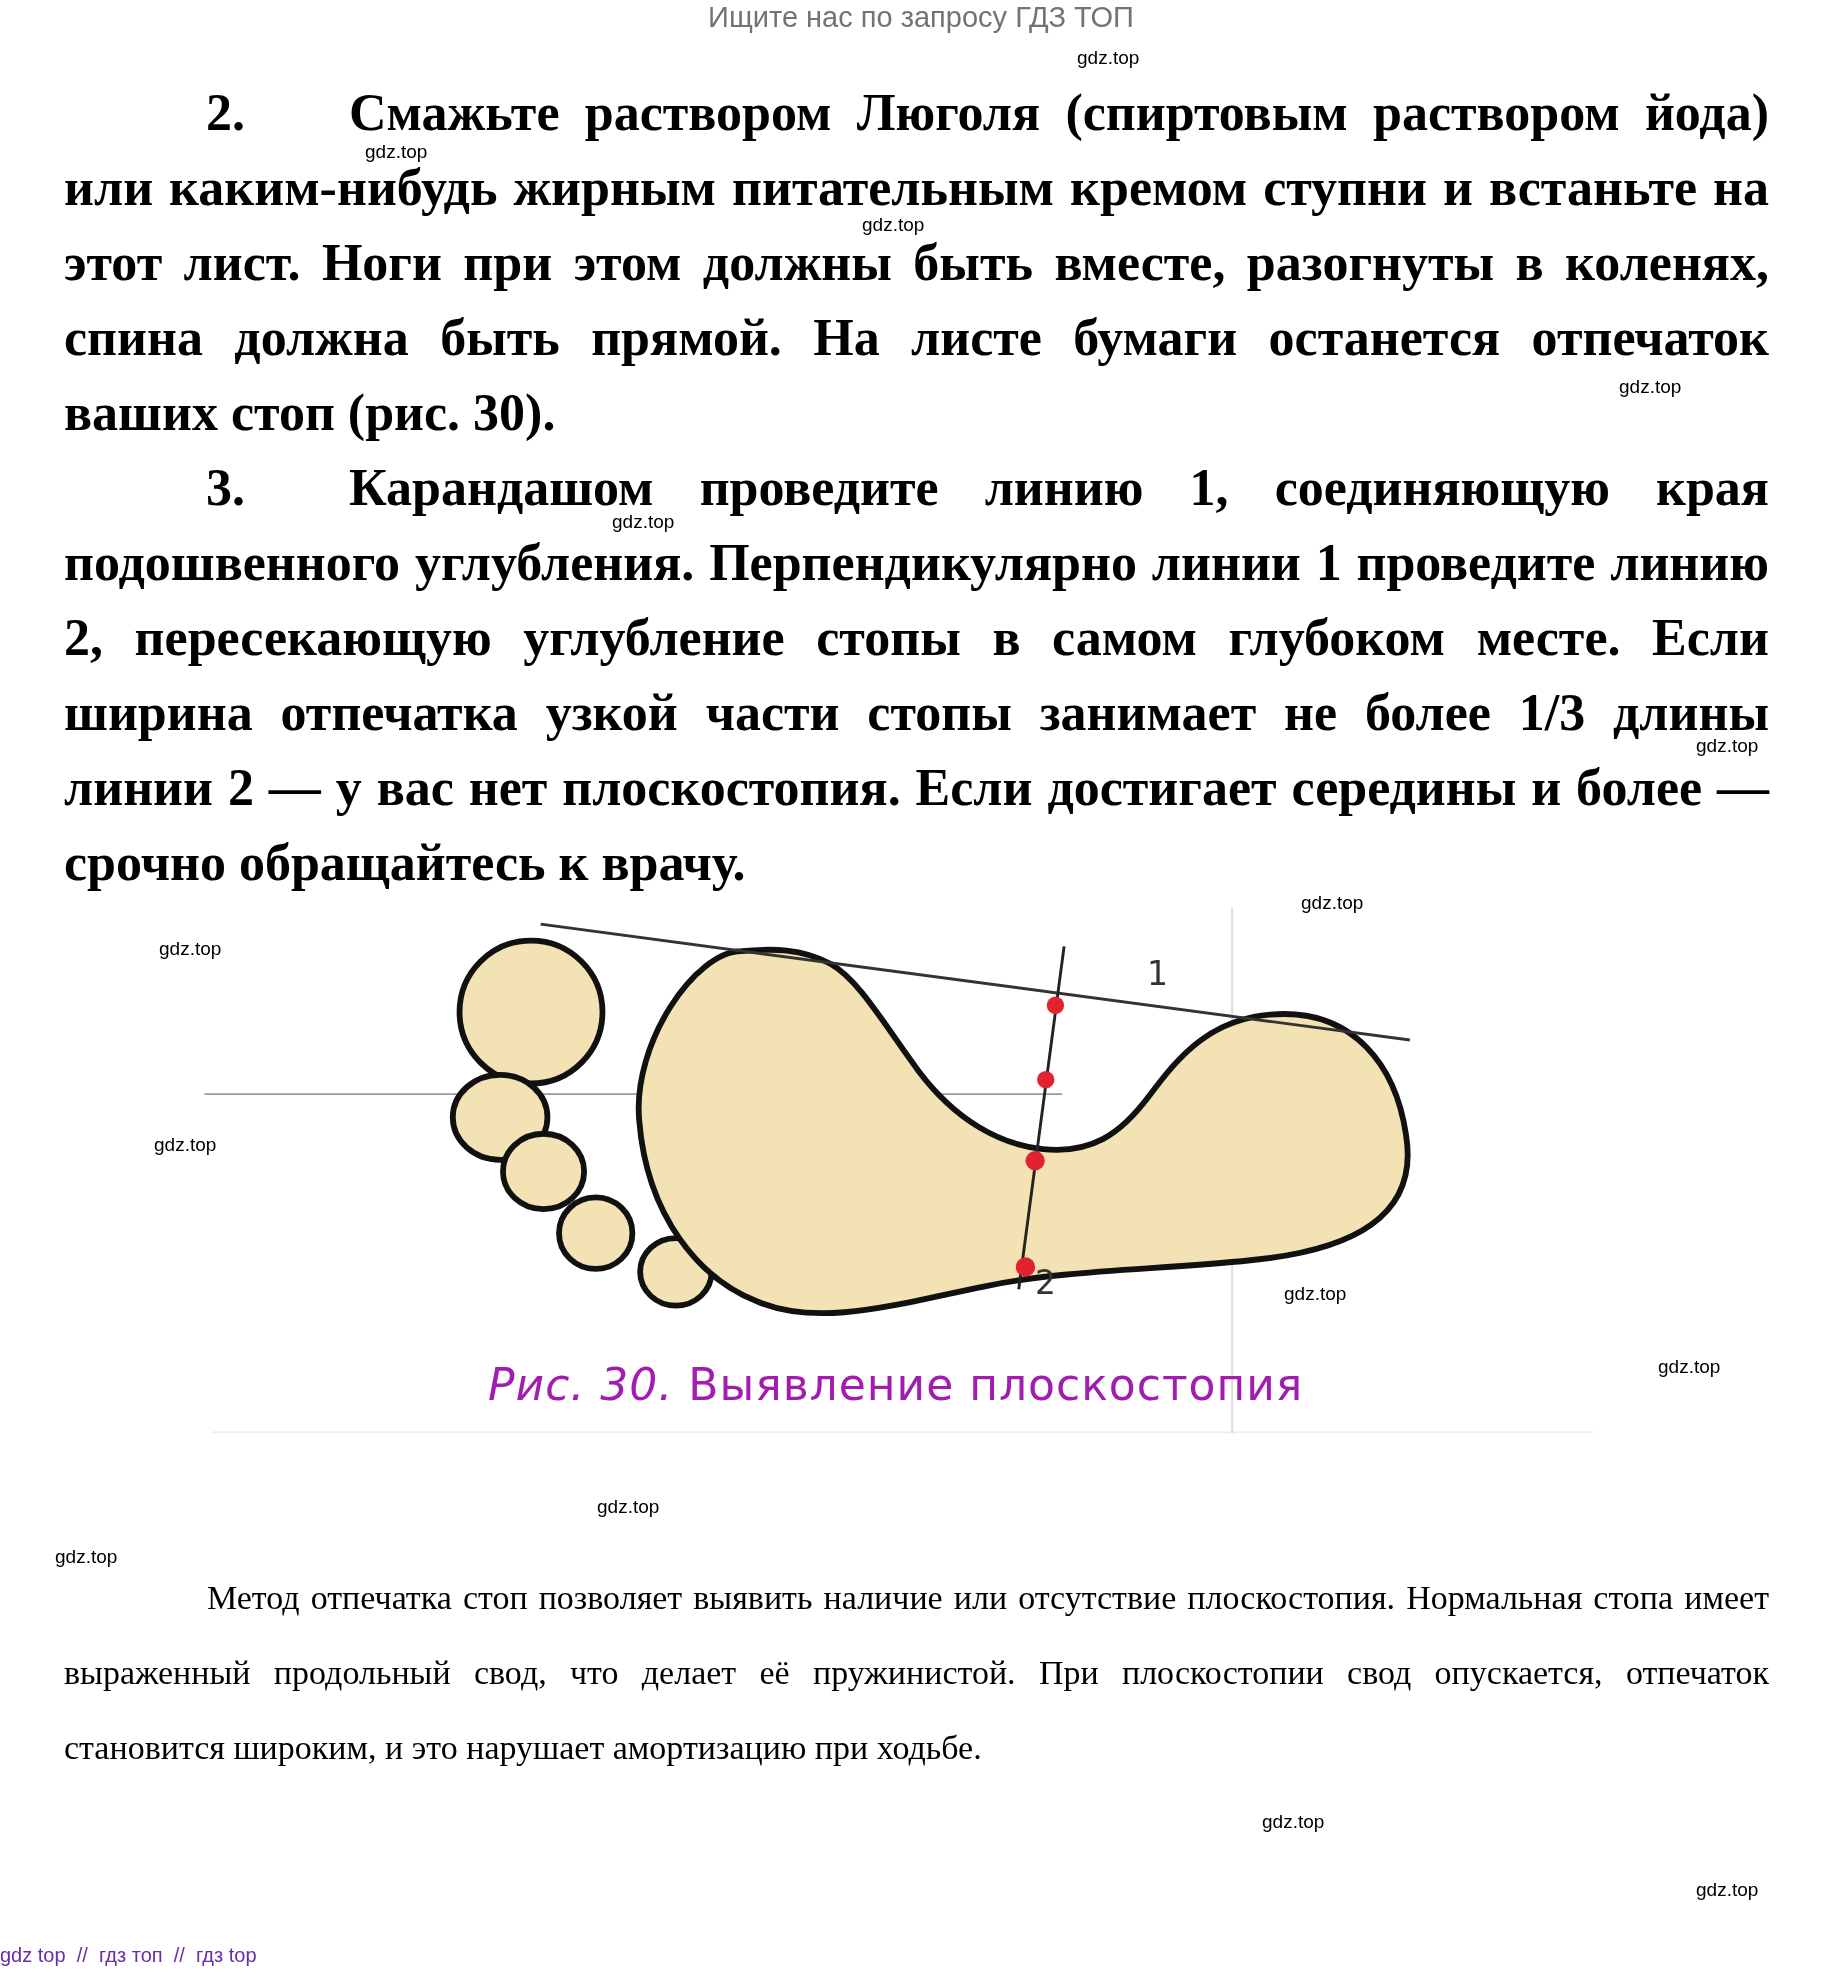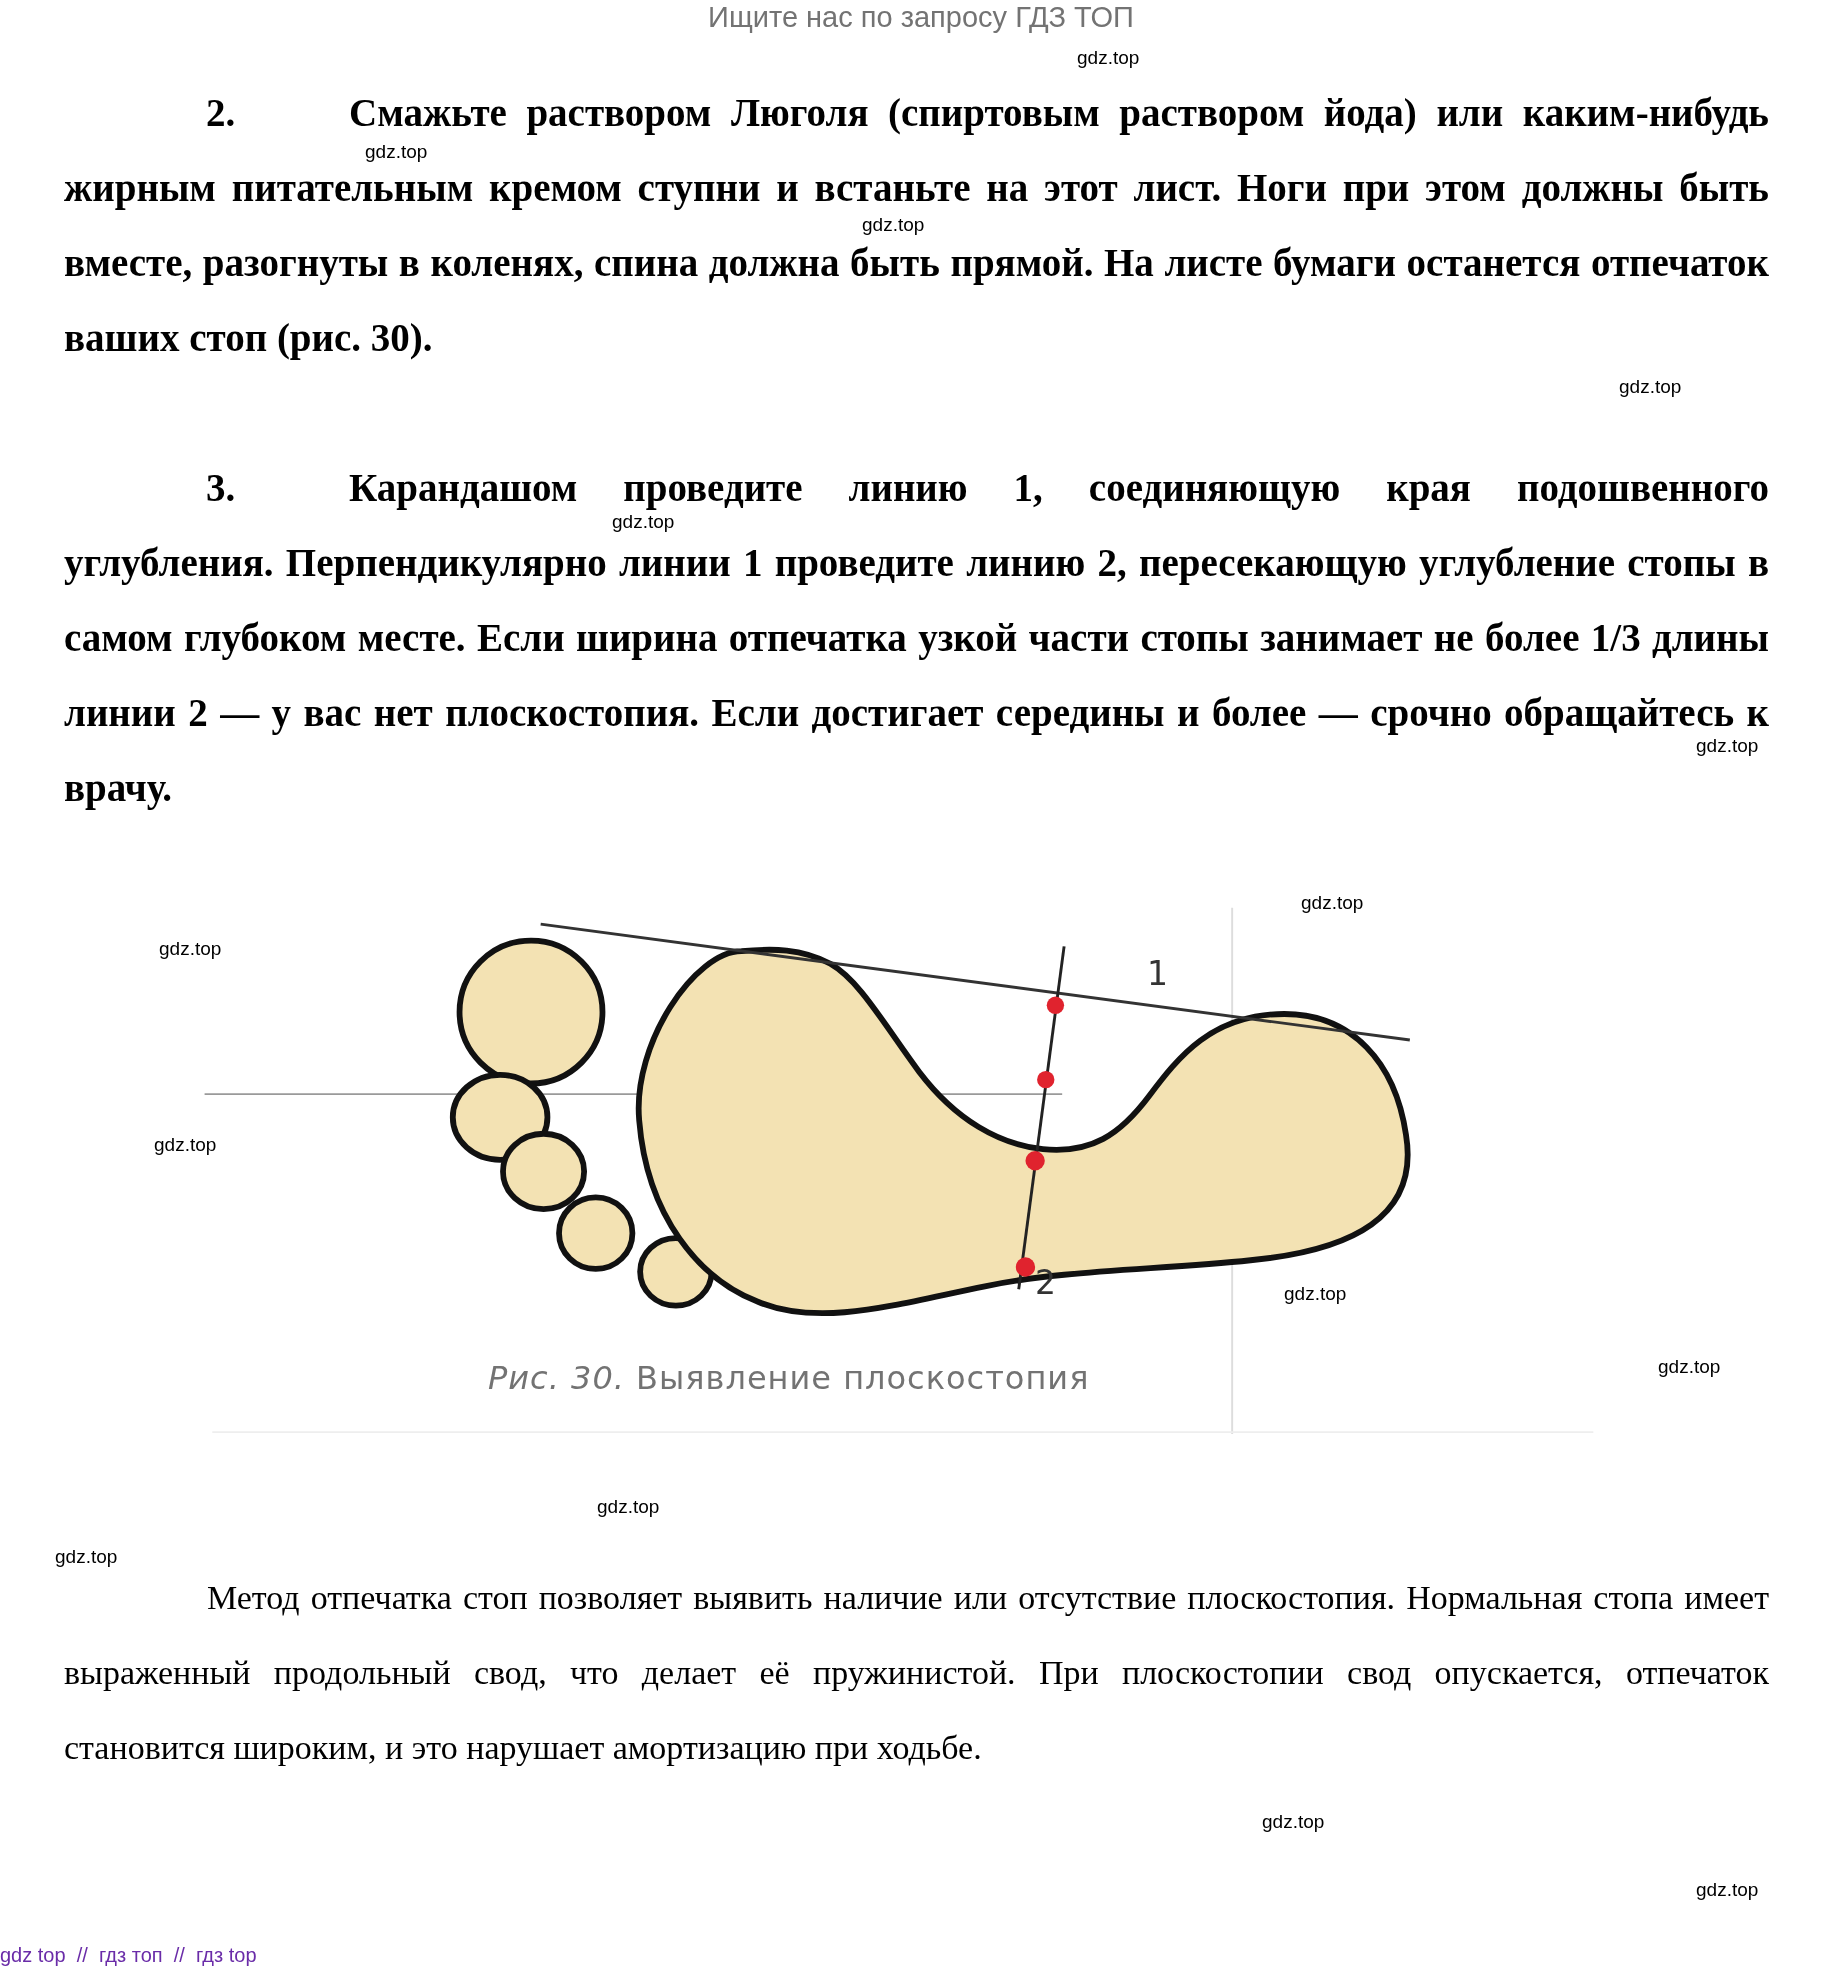--- a/index.html
+++ b/index.html
@@ -1,25 +1,25 @@
 <!DOCTYPE html>
 <html><head>
 <meta charset="utf-8">
 <style>
   html, body { margin:0; padding:0; background:#ffffff; }
   body { width:1842px; height:1979px; position:relative; overflow:hidden; font-family:"Liberation Serif", serif; color:#000; }
   .top-banner { position:absolute; top:0; left:0; width:100%; text-align:center; font-family:"Liberation Sans", sans-serif; font-size:29px; color:#737373; line-height:35px; }
   .wm { position:absolute; font-family:"Liberation Sans", sans-serif; font-size:19px; color:#000; line-height:29px; white-space:nowrap; }
-  .para { position:absolute; left:64px; width:1705px; font-size:39px; line-height:75px; text-align:justify; text-align-last:left; }
+  .para { position:absolute; left:64px; width:1705px; font-size:52px; line-height:75px; text-align:justify; text-align-last:left; }
   .para.bold { font-weight:bold; }
   .para .num { display:inline-block; width:143px; padding-left:142px; }
   .para .indent { display:inline-block; width:143px; }
   .fig { position:absolute; left:193px; top:898px; width:1410px; height:541px; }
   .fig svg { position:absolute; left:0; top:0; }
-  .caption { position:absolute; left:294px; top:1359px; font-family:"DejaVu Sans", sans-serif; font-size:32px; color:#737373; letter-spacing:1px; white-space:nowrap; }
+  .caption { position:absolute; left:294px; top:1359px; font-family:"DejaVu Sans", sans-serif; font-size:44px; color:#a21caf; letter-spacing:1px; white-space:nowrap; }
   .caption .it { font-style:italic; }
   .footer { position:absolute; top:1936px; left:0; width:100%; font-family:"Liberation Sans", sans-serif; font-size:20px; color:#6a2ca8; line-height:39px; }
 </style>
 </head>
 <body>
 
 <div class="top-banner">Ищите нас по запросу ГДЗ ТОП</div>
 
 <div class="wm" style="left:1077px;top:43px;">gdz.top</div>
 <div class="wm" style="left:365px;top:137px;">gdz.top</div>

